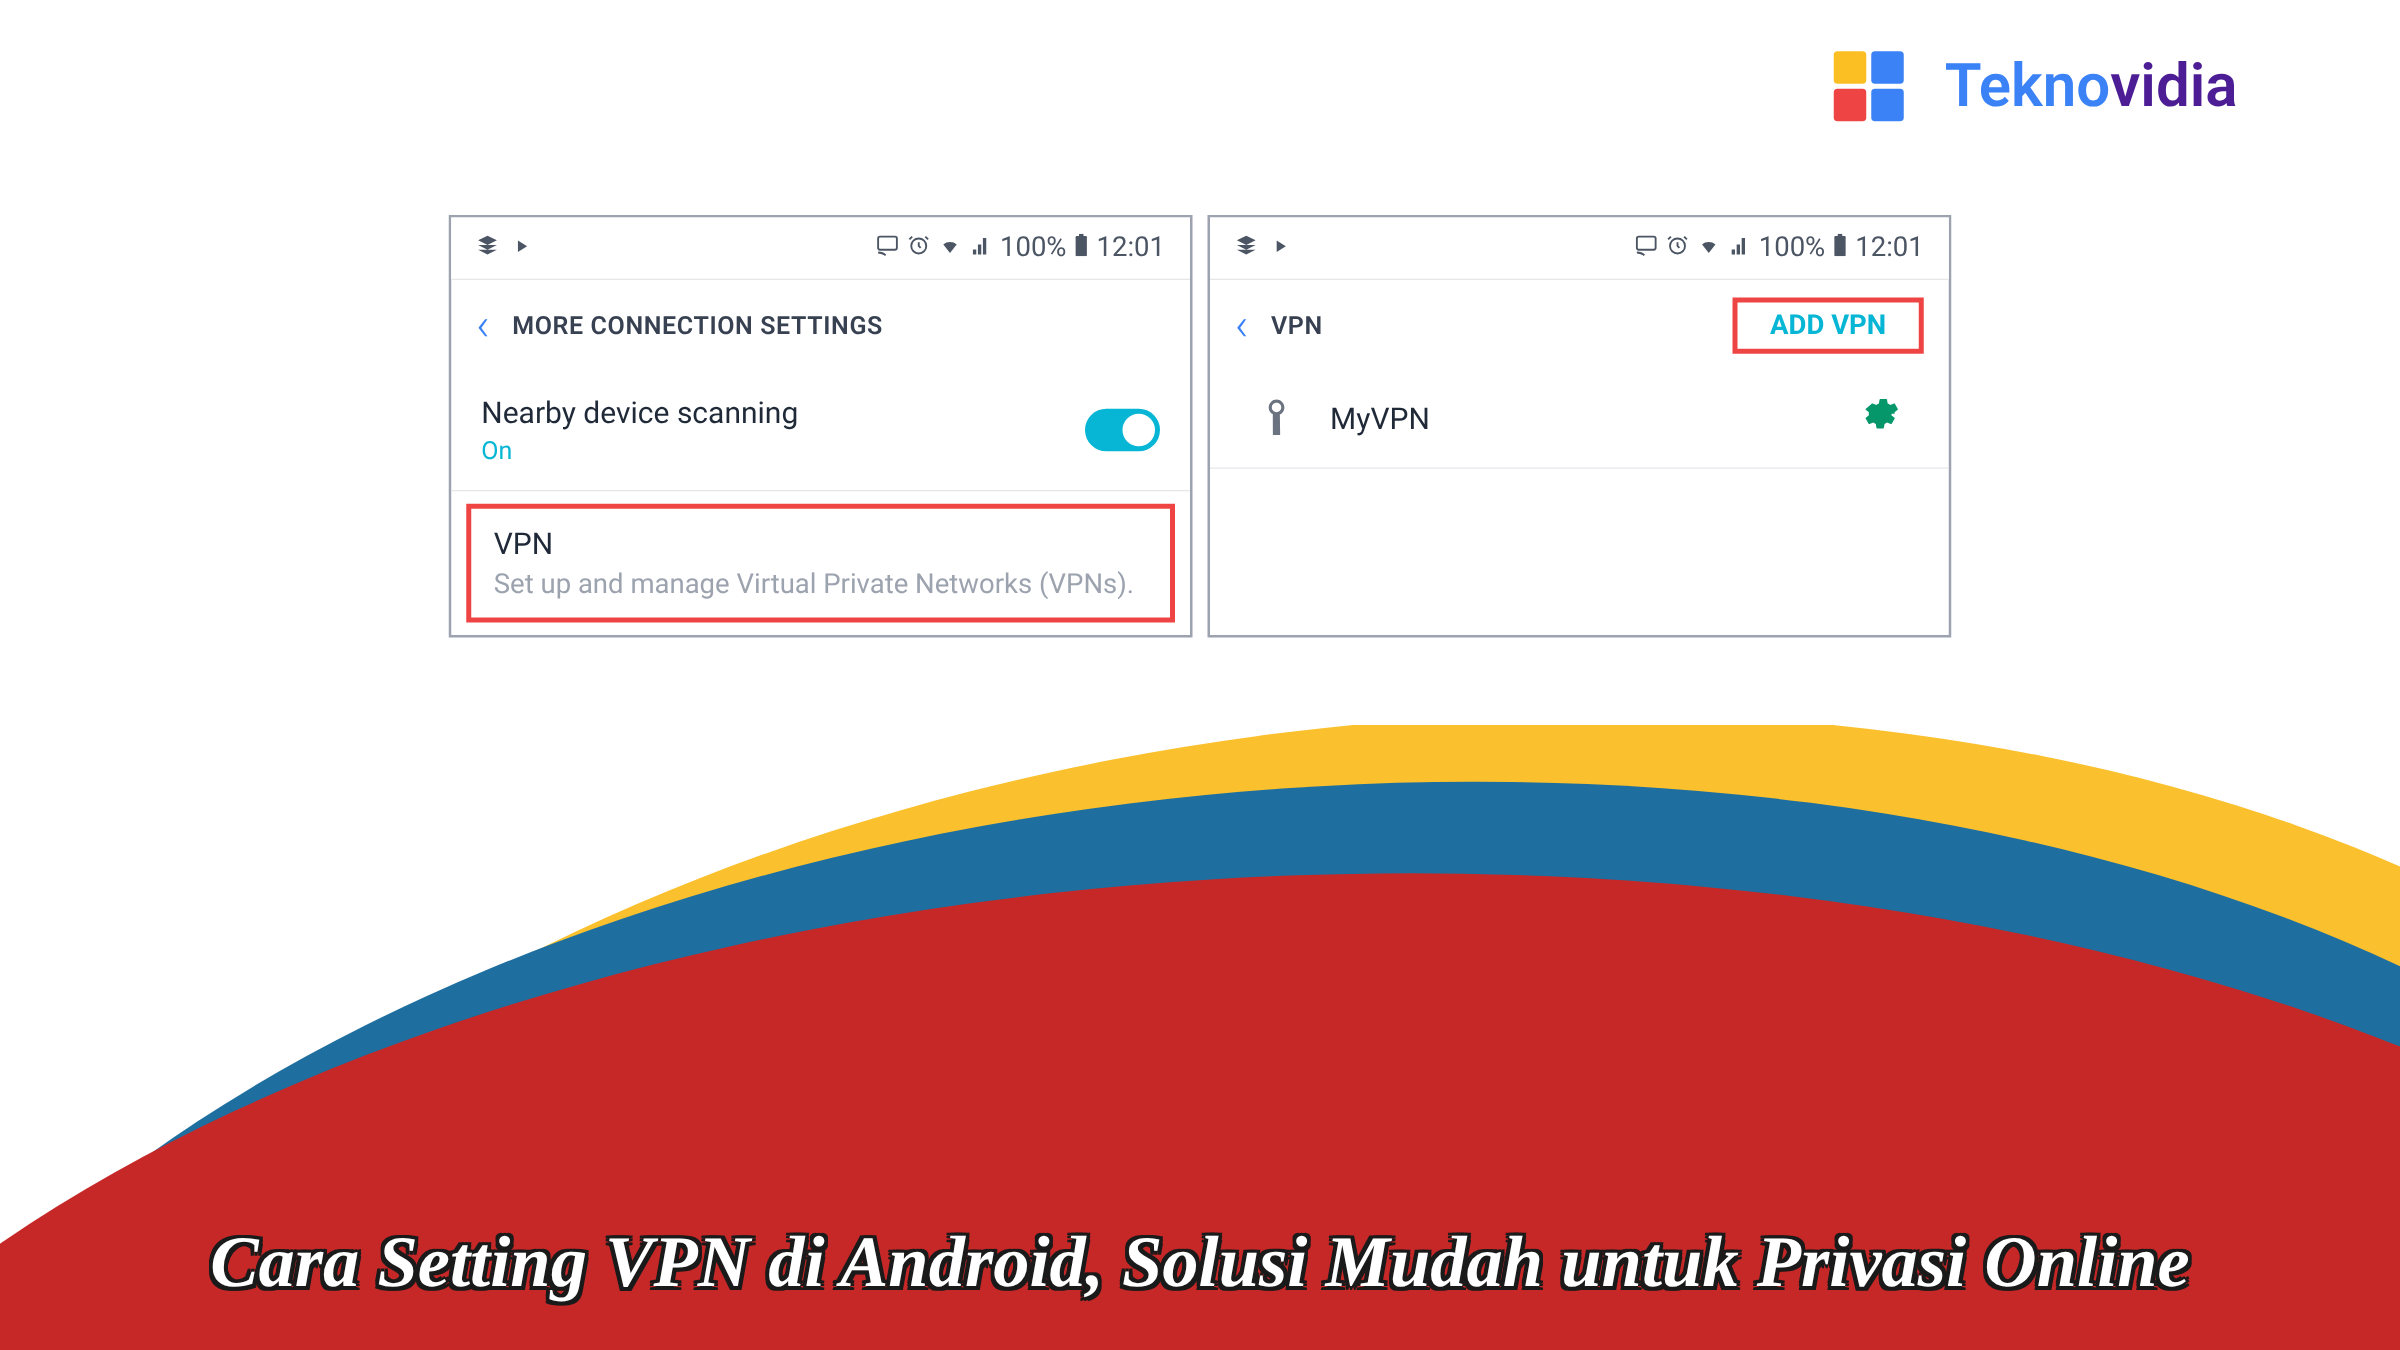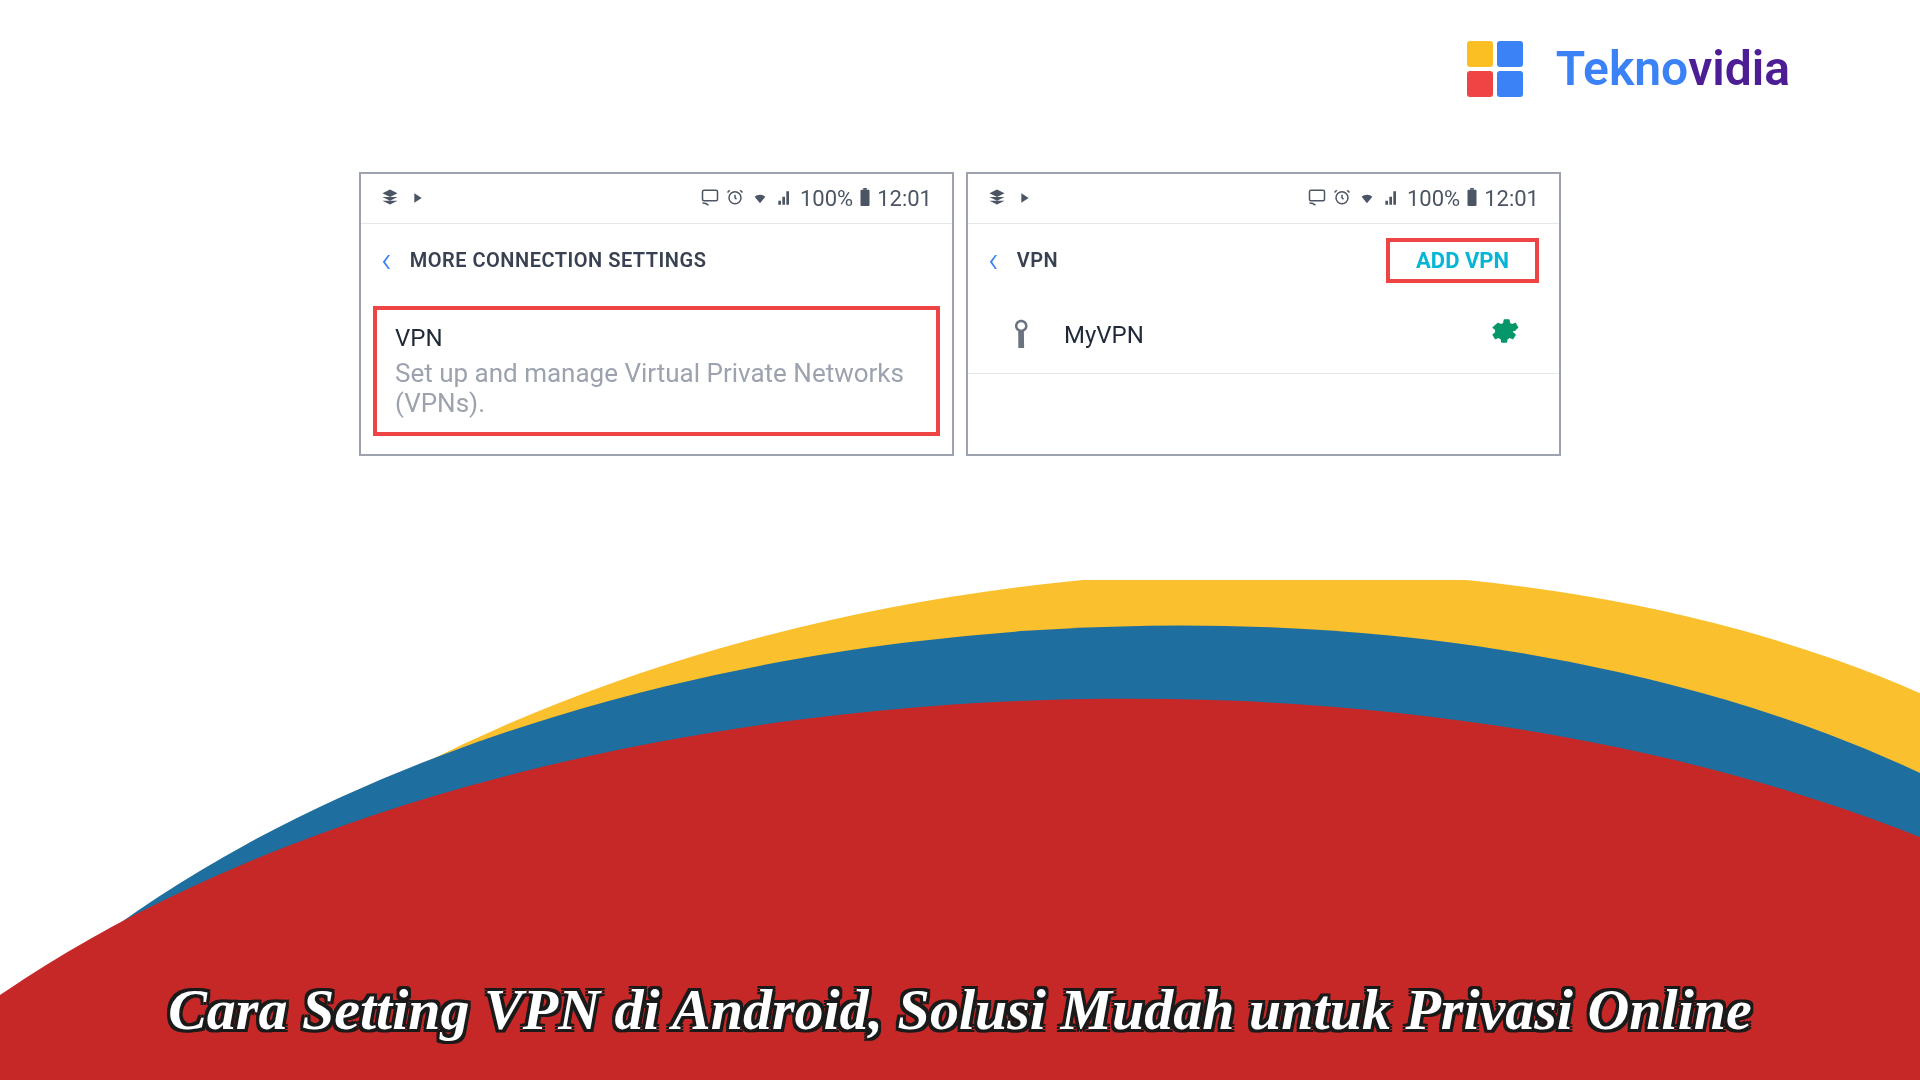--- a/index.html
+++ b/index.html
@@ -145,21 +145,21 @@
       font-size: 24px;
       color: #1f2937;
     }
     
     .setting-sub {
       font-size: 20px;
       color: #06b6d4;
     }
     
     .setting-desc {
-      font-size: 26px;
+      font-size: 22px;
       color: #9ca3af;
     }
     
     .toggle {
       width: 60px;
       height: 34px;
       background: #06b6d4;
       border-radius: 17px;
       position: relative;
       cursor: pointer;
@@ -340,20 +340,27 @@
         </span>
         <span>12:01</span>
       </div>
     </div>
 
     <div class="header-bar">
       <span class="back-btn">‹</span>
       <span class="header-title">MORE CONNECTION SETTINGS</span>
     </div>
 
+    <div class="setting-row">
+      <div class="setting-left">
+        <span class="setting-title">Nearby device scanning</span>
+        <span class="setting-sub">On</span>
+      </div>
+      <div class="toggle"></div>
+    </div>
 
     <div class="vpn-row red-highlight">
       <span class="setting-title">VPN</span>
       <span class="setting-desc">Set up and manage Virtual Private Networks (VPNs).</span>
     </div>
   </div>
 
   <div class="phone-screen">
     <div class="status-bar">
       <div class="status-left">

